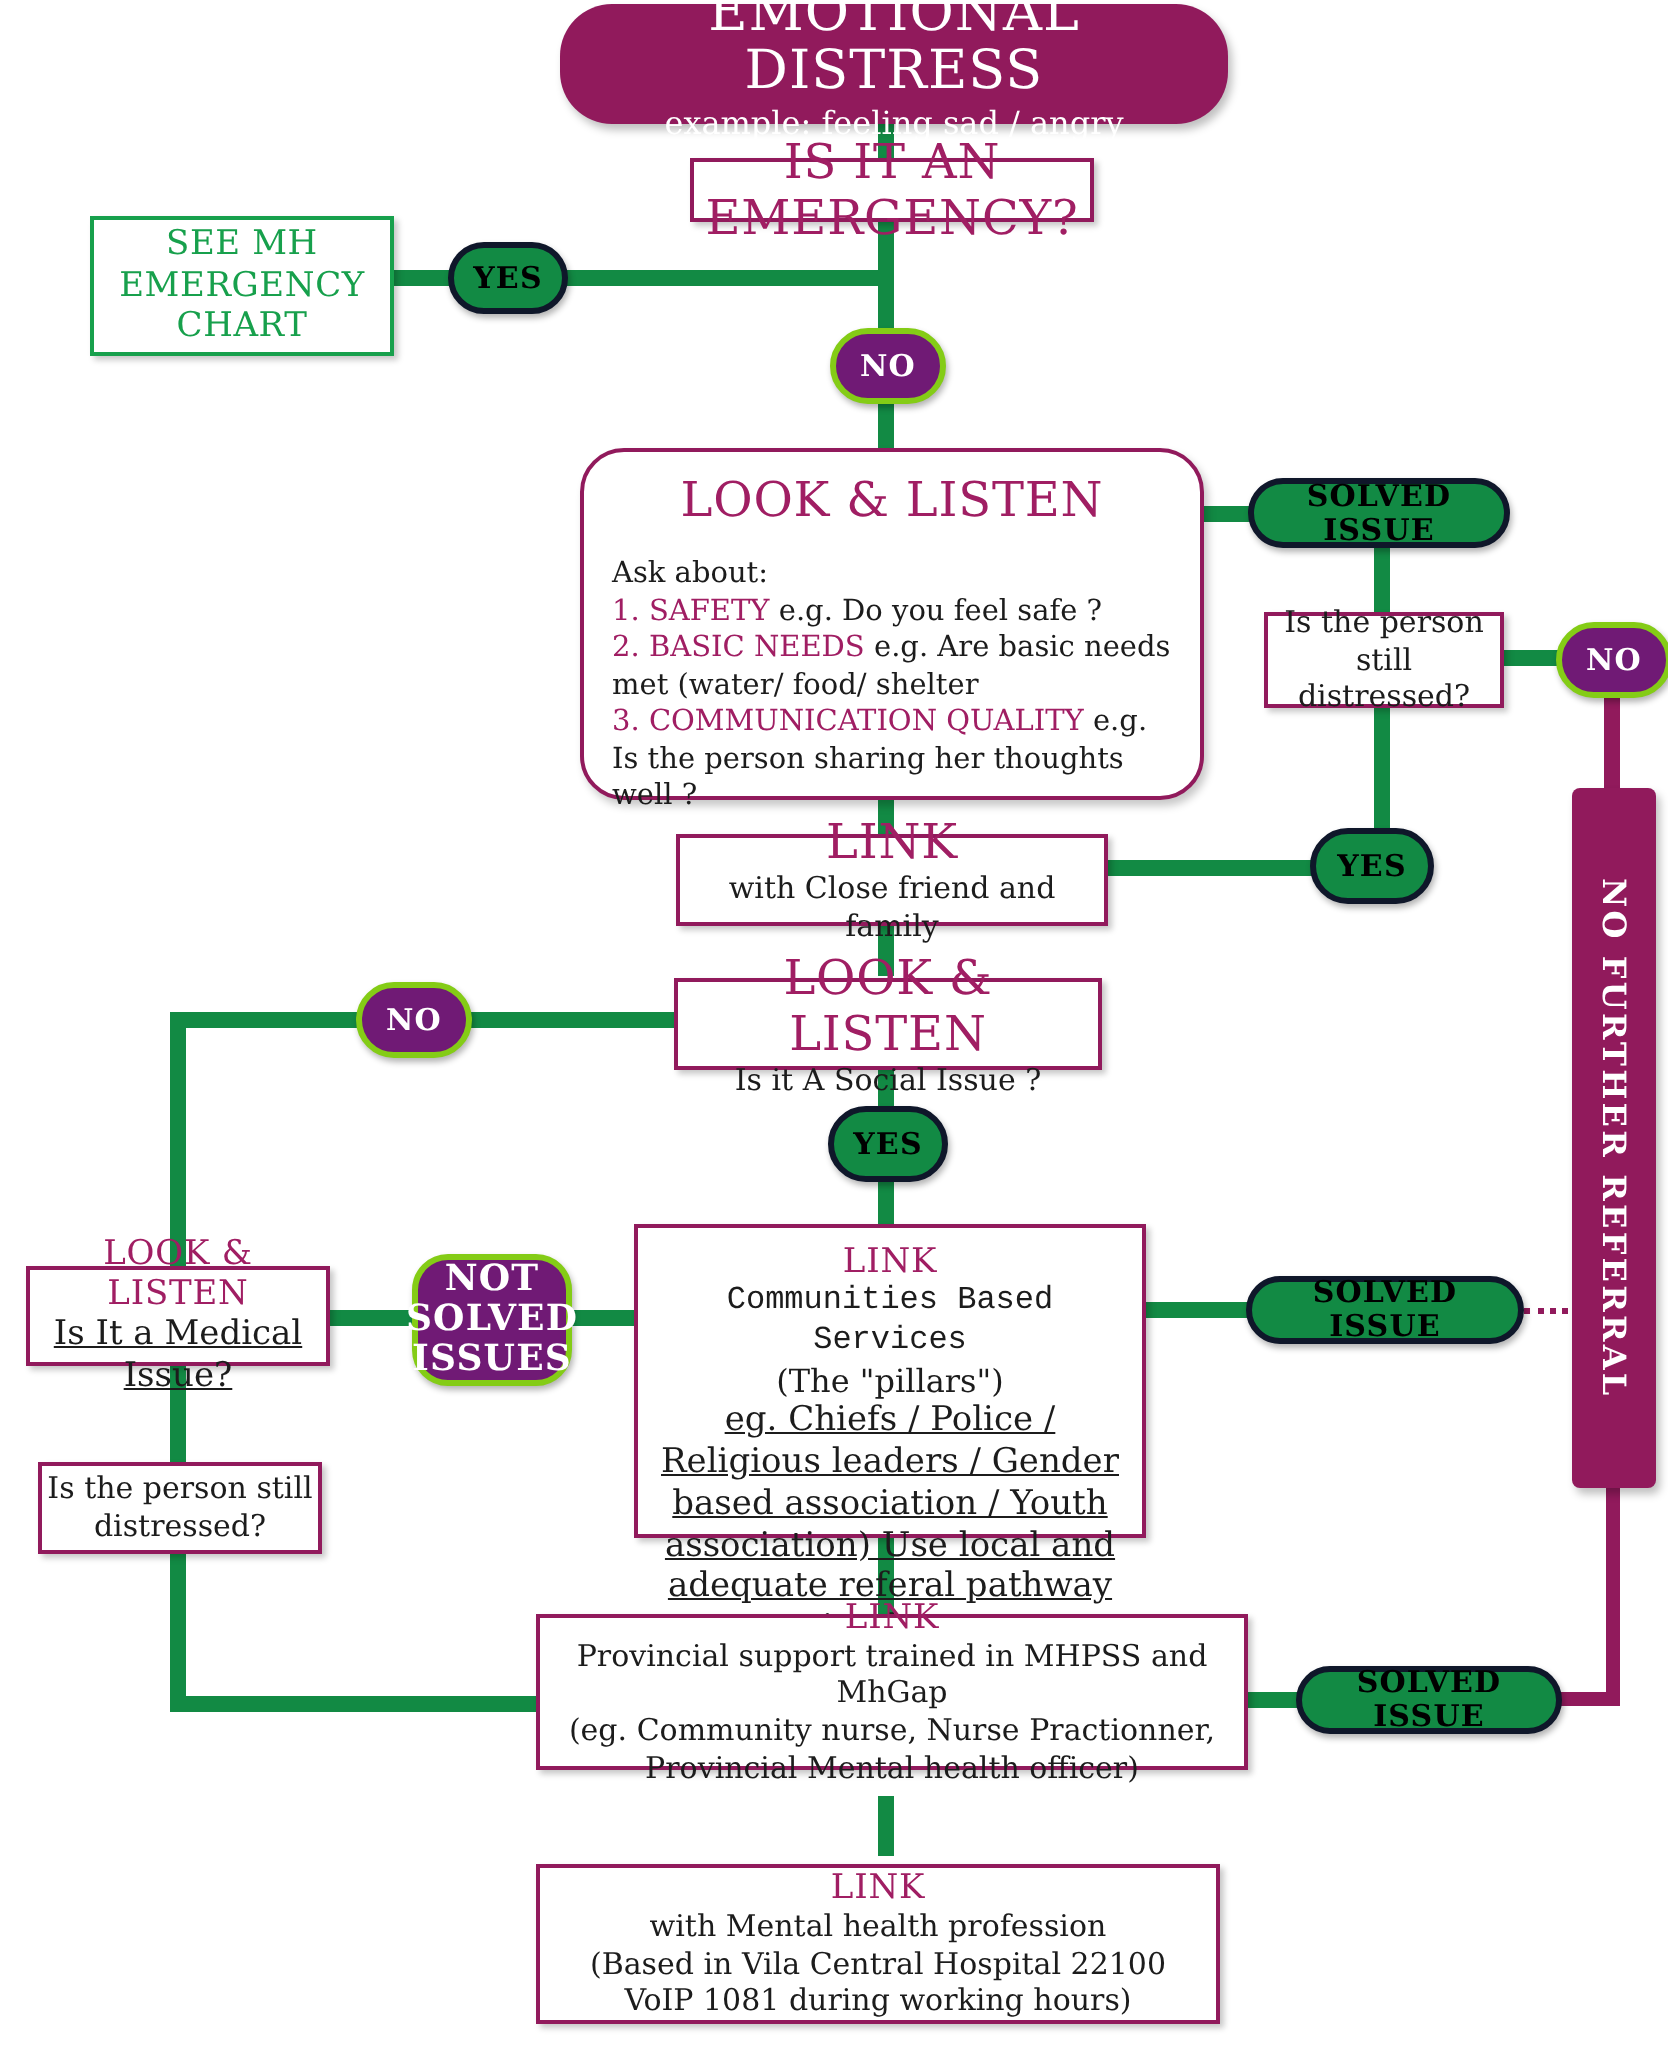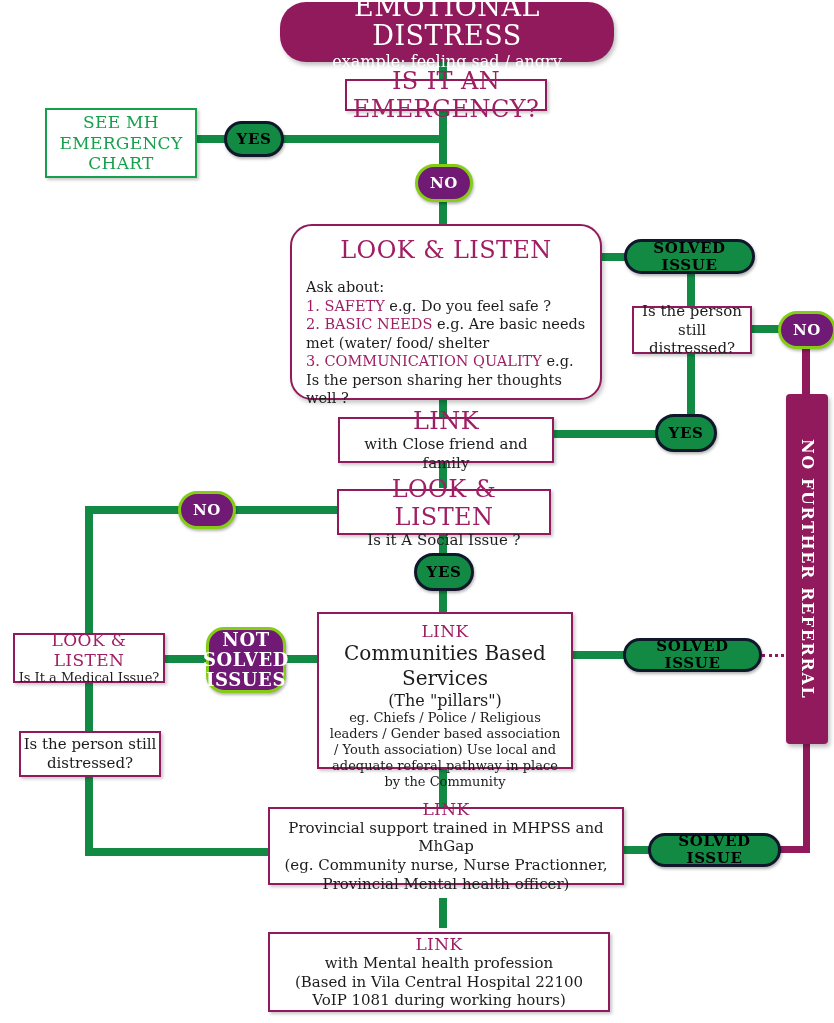--- a/index.html
+++ b/index.html
@@ -107,21 +107,21 @@
     color: #17a04c;
     font-size: 17px;
     line-height: 1.22;
     letter-spacing: 0.3px;
   }
   .t-body {
     color: #1c1c1c;
     font-size: 15px;
     line-height: 1.24;
   }
-  .t-body.sm { font-size: 13px; line-height: 1.22; }
+  .t-body.sm { font-size: 17px; line-height: 1.22; text-decoration: underline; }
   .t-pill {
     font-size: 15px;
     font-weight: bold;
     letter-spacing: 0.6px;
     line-height: 1.12;
   }
   .t-pill.sm { font-size: 18px; }
 
   
   .ll-list {
@@ -285,21 +285,21 @@
   <div class="node pill-mag" style="left:178px; top:491px; width:58px; height:38px;">
     <div class="t-pill">NO</div>
   </div>
 
   <div class="node pill-green" style="left:414px; top:553px; width:60px; height:38px;">
     <div class="t-pill">YES</div>
   </div>
 
   <div class="node box-mag" style="left:317px; top:612px; width:256px; height:157px; justify-content:flex-start; padding:7px 10px 0;">
     <div class="t-head-mag sm">LINK</div>
-    <div class="t-body" style="font-size:20px;">Communities Based Services</div>
+    <div class="t-body" style="font-size:16px;font-family:Liberation Mono, monospace;">Communities Based Services</div>
     <div class="t-body" style="font-size:16px;">(The "pillars")</div>
     <div class="t-body sm">eg. Chiefs / Police / Religious leaders / Gender based association / Youth association) Use local and adequate referal pathway in place</div>
     <div class="t-body sm">by the Community</div>
   </div>
 
   <div class="node pill-mag sq" style="left:206px; top:627px; width:80px; height:66px;">
     <div class="t-pill sm" style="white-space:pre-line;">NOT
 SOLVED
 ISSUES</div>
   </div>

